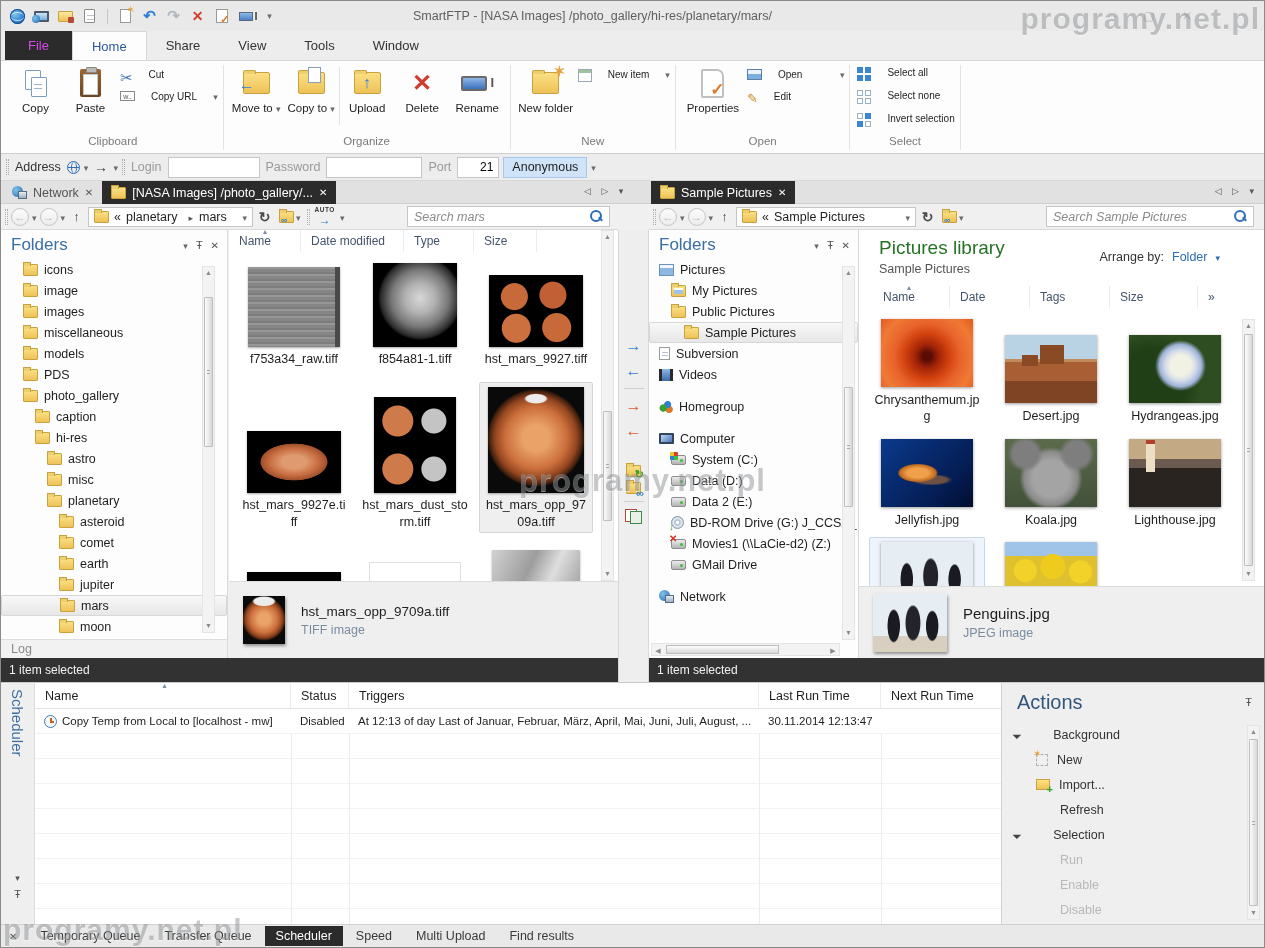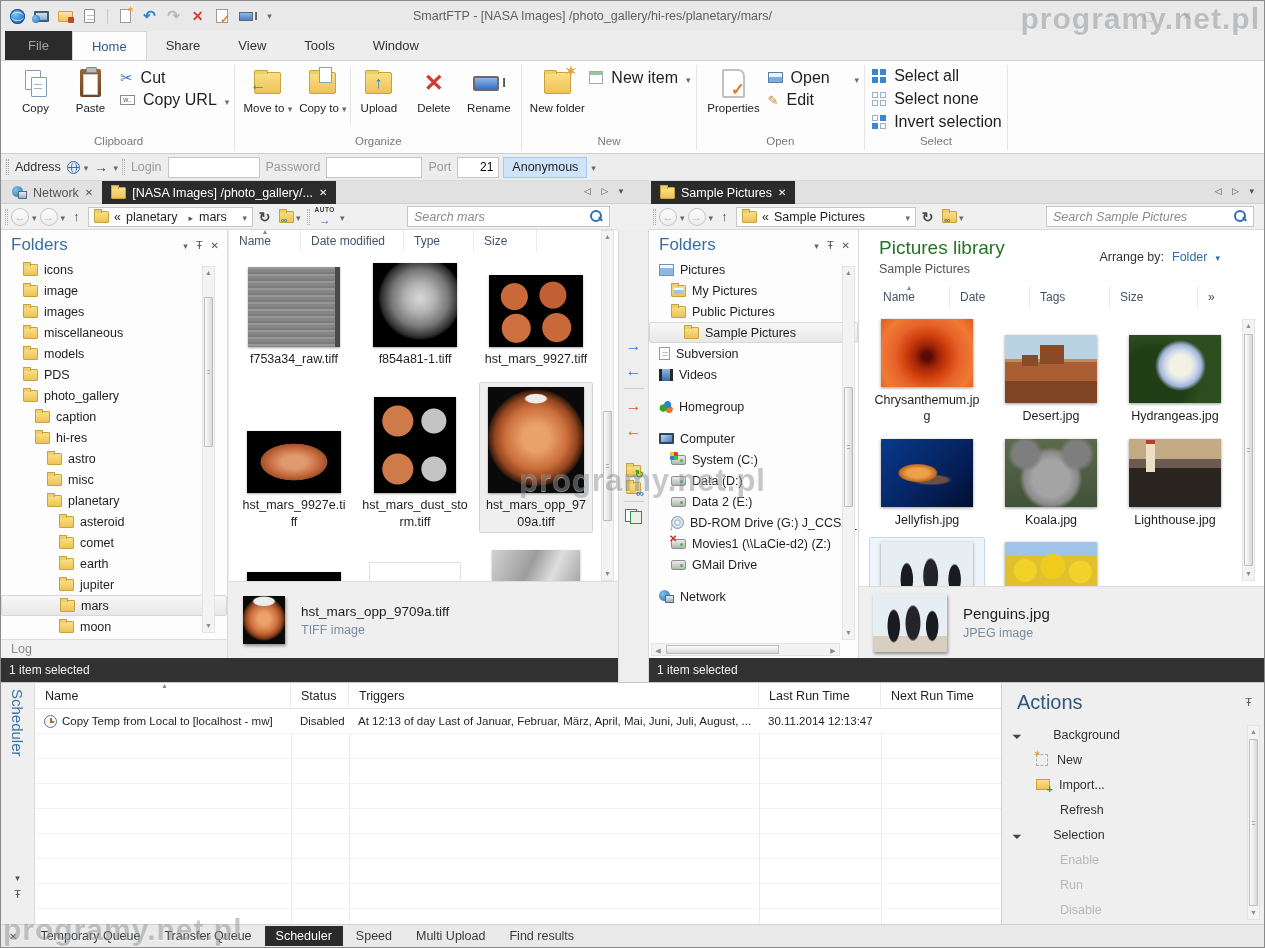--- a/index.html
+++ b/index.html
@@ -31,33 +31,33 @@
 .g-caret::before{content:"▾";font-size:9px;color:#6a6a6a}
 .g-caret-b::before{content:"▾";font-size:9px}
 
 
 .wm{position:absolute;font-weight:bold;color:#8e9296;opacity:.5;font-size:30px;letter-spacing:1px;pointer-events:none;z-index:60;text-shadow:0 1px 0 #fff}
 .wm1{right:4px;top:1px}.wm2{left:518px;top:462px;font-size:31px}.wm3{left:2px;bottom:0}
 
 
 .ribbontabs{position:absolute;left:0;top:30px;right:0;height:30px;background:#ededed;display:flex;padding-left:4px;border-bottom:1px solid #d6d6d6}
 .rtab{display:flex;align-items:center;padding:0 19px;font-size:13px;color:#333}
-.rtab.dark{background:#2b2b2b;color:#a3a3a3;padding:0 23px}
+.rtab.dark{background:#2b2b2b;color:#d946ef;padding:0 23px}
 .rtab.active{background:#fdfdfd;border:1px solid #d6d6d6;border-bottom:none;color:#2b579a;position:relative;z-index:2}
 
 
 .ribbon{position:absolute;left:0;top:60px;right:0;height:93px;background:#fdfdfd;border-bottom:1px solid #cfcfcf;display:flex;padding:1px 0 0 2px}
 .rgroup{display:flex;flex-direction:column}
 .rgroup .content{flex:1;display:flex;align-items:flex-start;padding:2px 5px 0 5px}
 .glabel{height:18px;text-align:center;color:#7a7a7a;font-size:11.5px}
 .gsep{width:1px;background:#e3e3e3;margin:3px 0}
 .bigbtn{width:55px;min-height:66px;display:flex;flex-direction:column;align-items:center;padding-top:2px;font-size:11.5px;line-height:1.15;text-align:center;cursor:default}
 .bigbtn .bicon{height:34px;display:flex;align-items:center;justify-content:center;margin-bottom:2px}
 .smallcol{display:flex;flex-direction:column;gap:5px;padding-top:5px;margin-left:2px}
-.smallbtn{display:flex;align-items:center;gap:8px;font-size:16px;height:17px;white-space:nowrap}
+.smallbtn{display:flex;align-items:flex-start;gap:16px;font-size:10px;height:17px;white-space:nowrap}
 .i-copy{position:relative;width:24px;height:27px}
 .i-copy::before,.i-copy::after{content:"";position:absolute;width:14px;height:18px;background:#fff;border:1px solid #7d9cc0;border-radius:1px}
 .i-copy::before{left:1px;top:0}.i-copy::after{right:1px;bottom:0;background-image:repeating-linear-gradient(180deg,transparent 0 3px,#9ab4d0 3px 4px);background-size:8px 10px;background-position:2px 3px;background-repeat:no-repeat}
 .i-paste{width:21px;height:28px;background:linear-gradient(#9a6632,#6e4520);border-radius:2px;position:relative}
 .i-paste::before{content:"";position:absolute;left:3px;top:5px;right:3px;bottom:2px;background:#fff;border:1px solid #c8c8c8}
 .i-paste::after{content:"";position:absolute;top:-2px;left:6px;width:9px;height:4px;background:#bbb;border:1px solid #888;border-radius:1px}
 .g-cut::before{content:"✂";color:#4a7ab5;font-size:15px}
 .i-curl{width:15px;height:10px;border:1px solid #8a8a8a;background:#fff;font-size:7px;color:#555;display:inline-flex;align-items:center;justify-content:center}
 .i-curl::before{content:"w.."}
 .fldr{position:relative;display:inline-block;background:linear-gradient(#fbe083,#eec258);border:1px solid #c9a23e;border-radius:2px}
@@ -1008,26 +1008,26 @@
           </div>
           <div class="act-item indent">
             <span class="aicon ic-act-refresh"></span>
             <span>Refresh</span>
           </div>
           <div class="act-item t-group">
             <span class="aicon"></span>
             <span>Selection</span>
           </div>
           <div class="act-item disabled indent">
+            <span class="aicon ic-act-run"></span>
+            <span>Run</span>
+          </div>
+          <div class="act-item disabled indent">
             <span class="aicon ic-act-enable"></span>
             <span>Enable</span>
-          </div>
-          <div class="act-item disabled indent">
-            <span class="aicon ic-act-run"></span>
-            <span>Run</span>
           </div>
           <div class="act-item disabled indent">
             <span class="aicon ic-act-disable"></span>
             <span>Disable</span>
           </div>
       </div>
       <div class="sbv" style="right:4px;top:42px;bottom:6px">
         <span class="ar">▲</span>
           <span class="ar dn">▼</span>
           <span class="th" style="top:13px;bottom:13px"></span>

